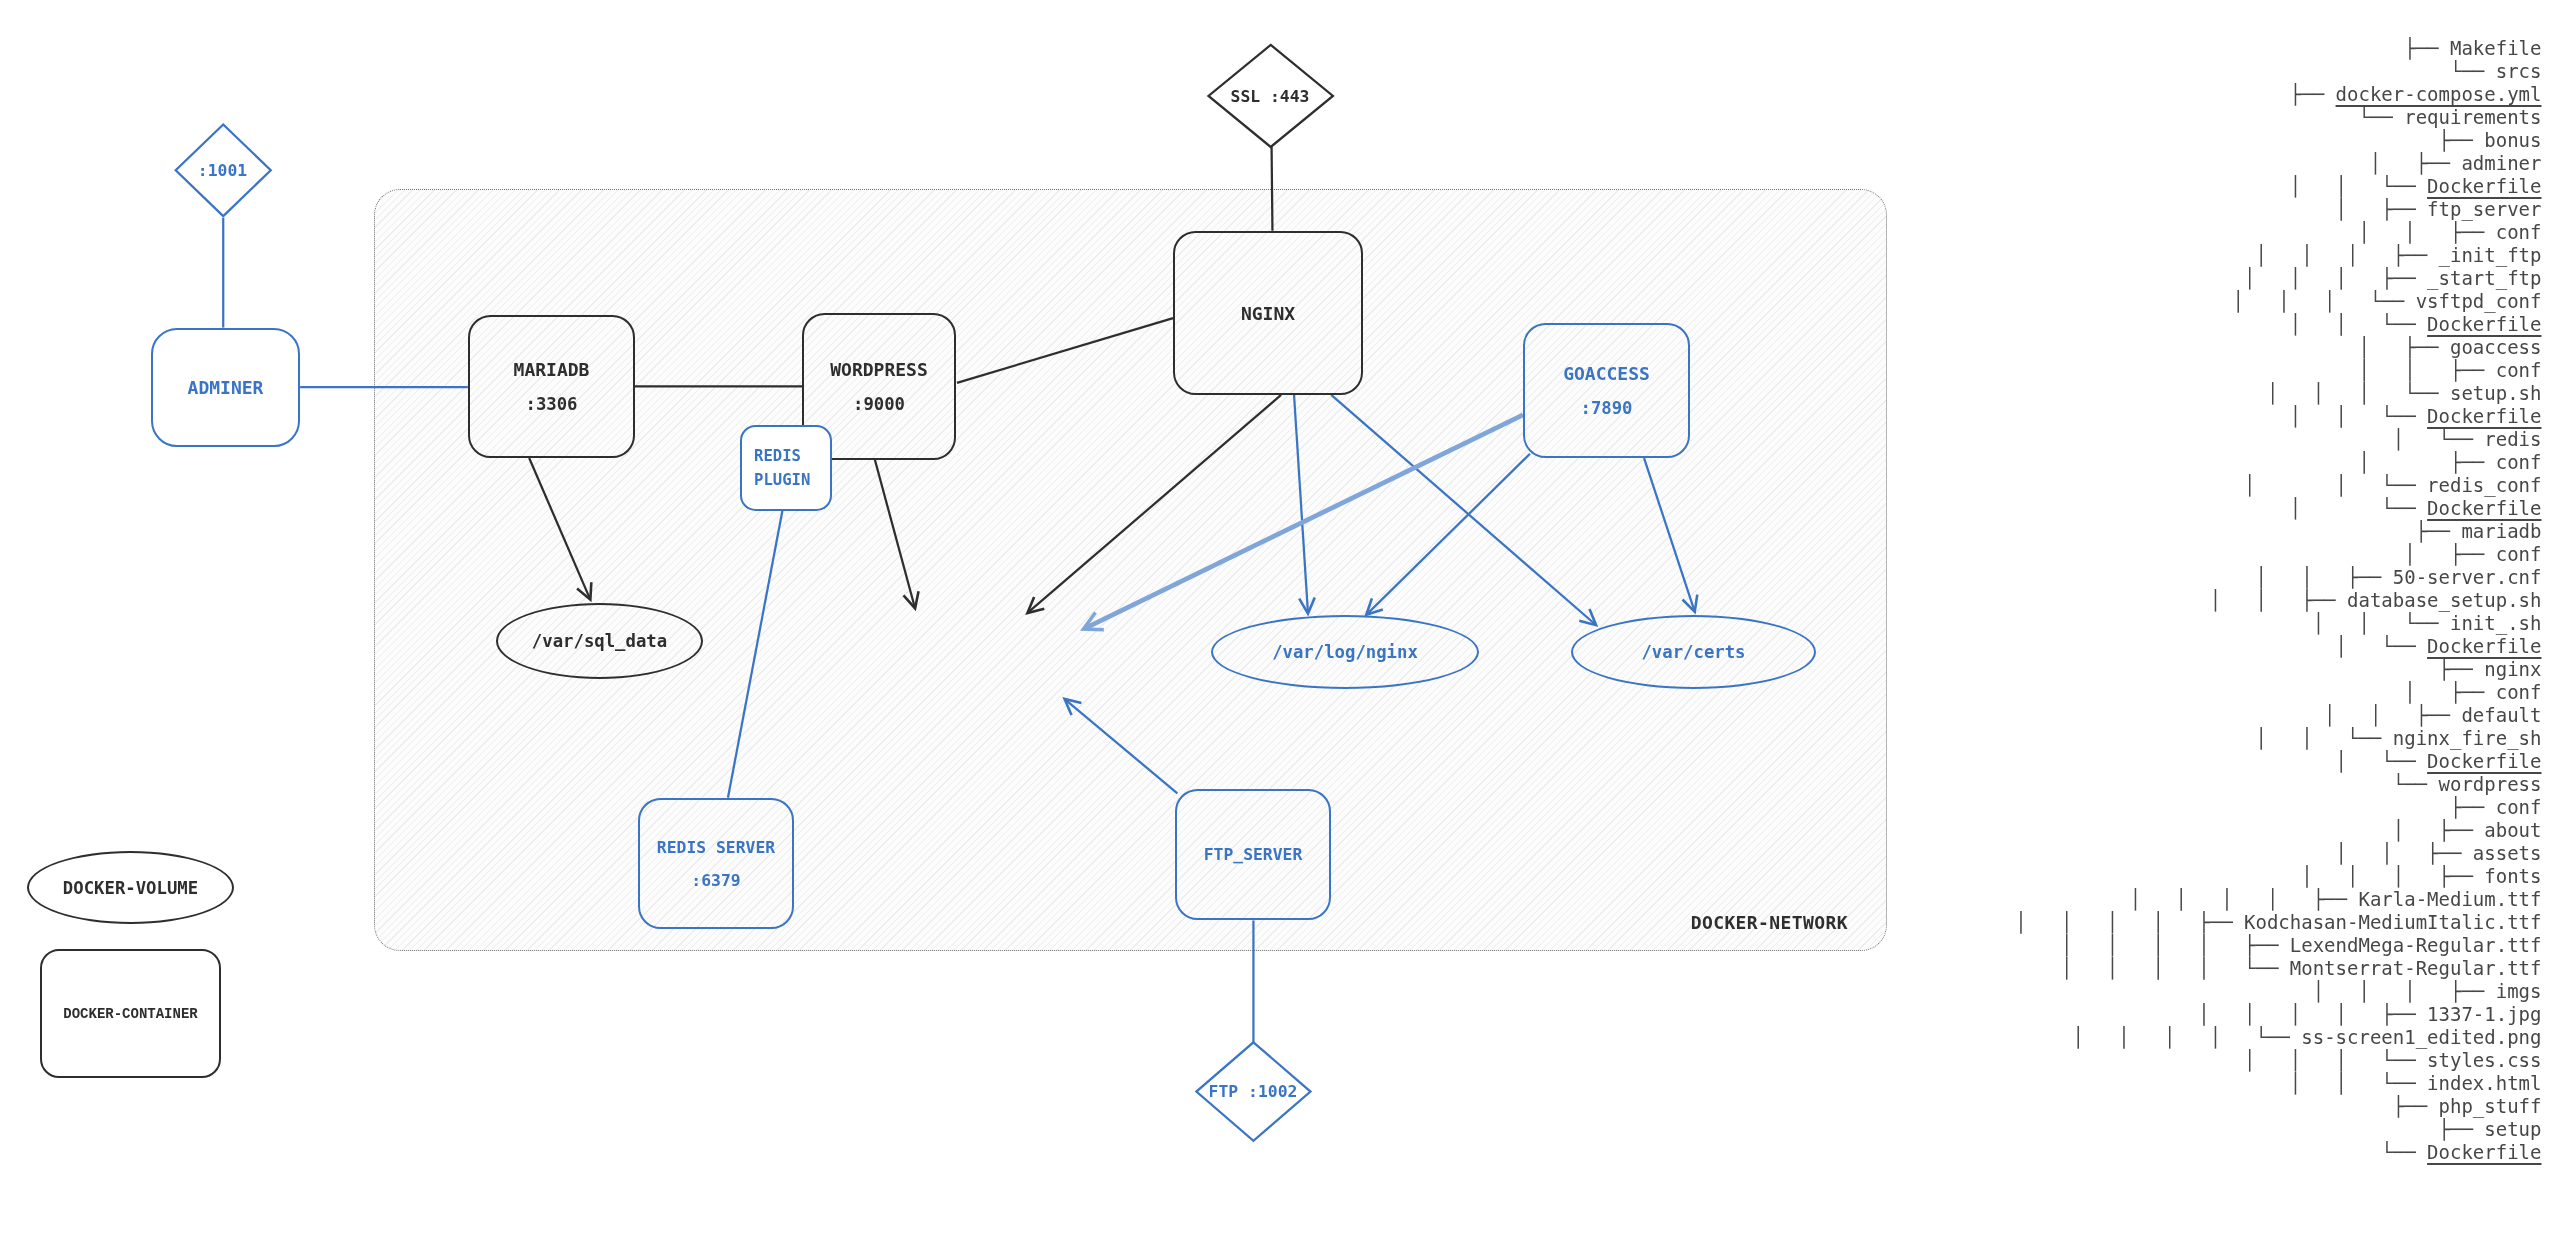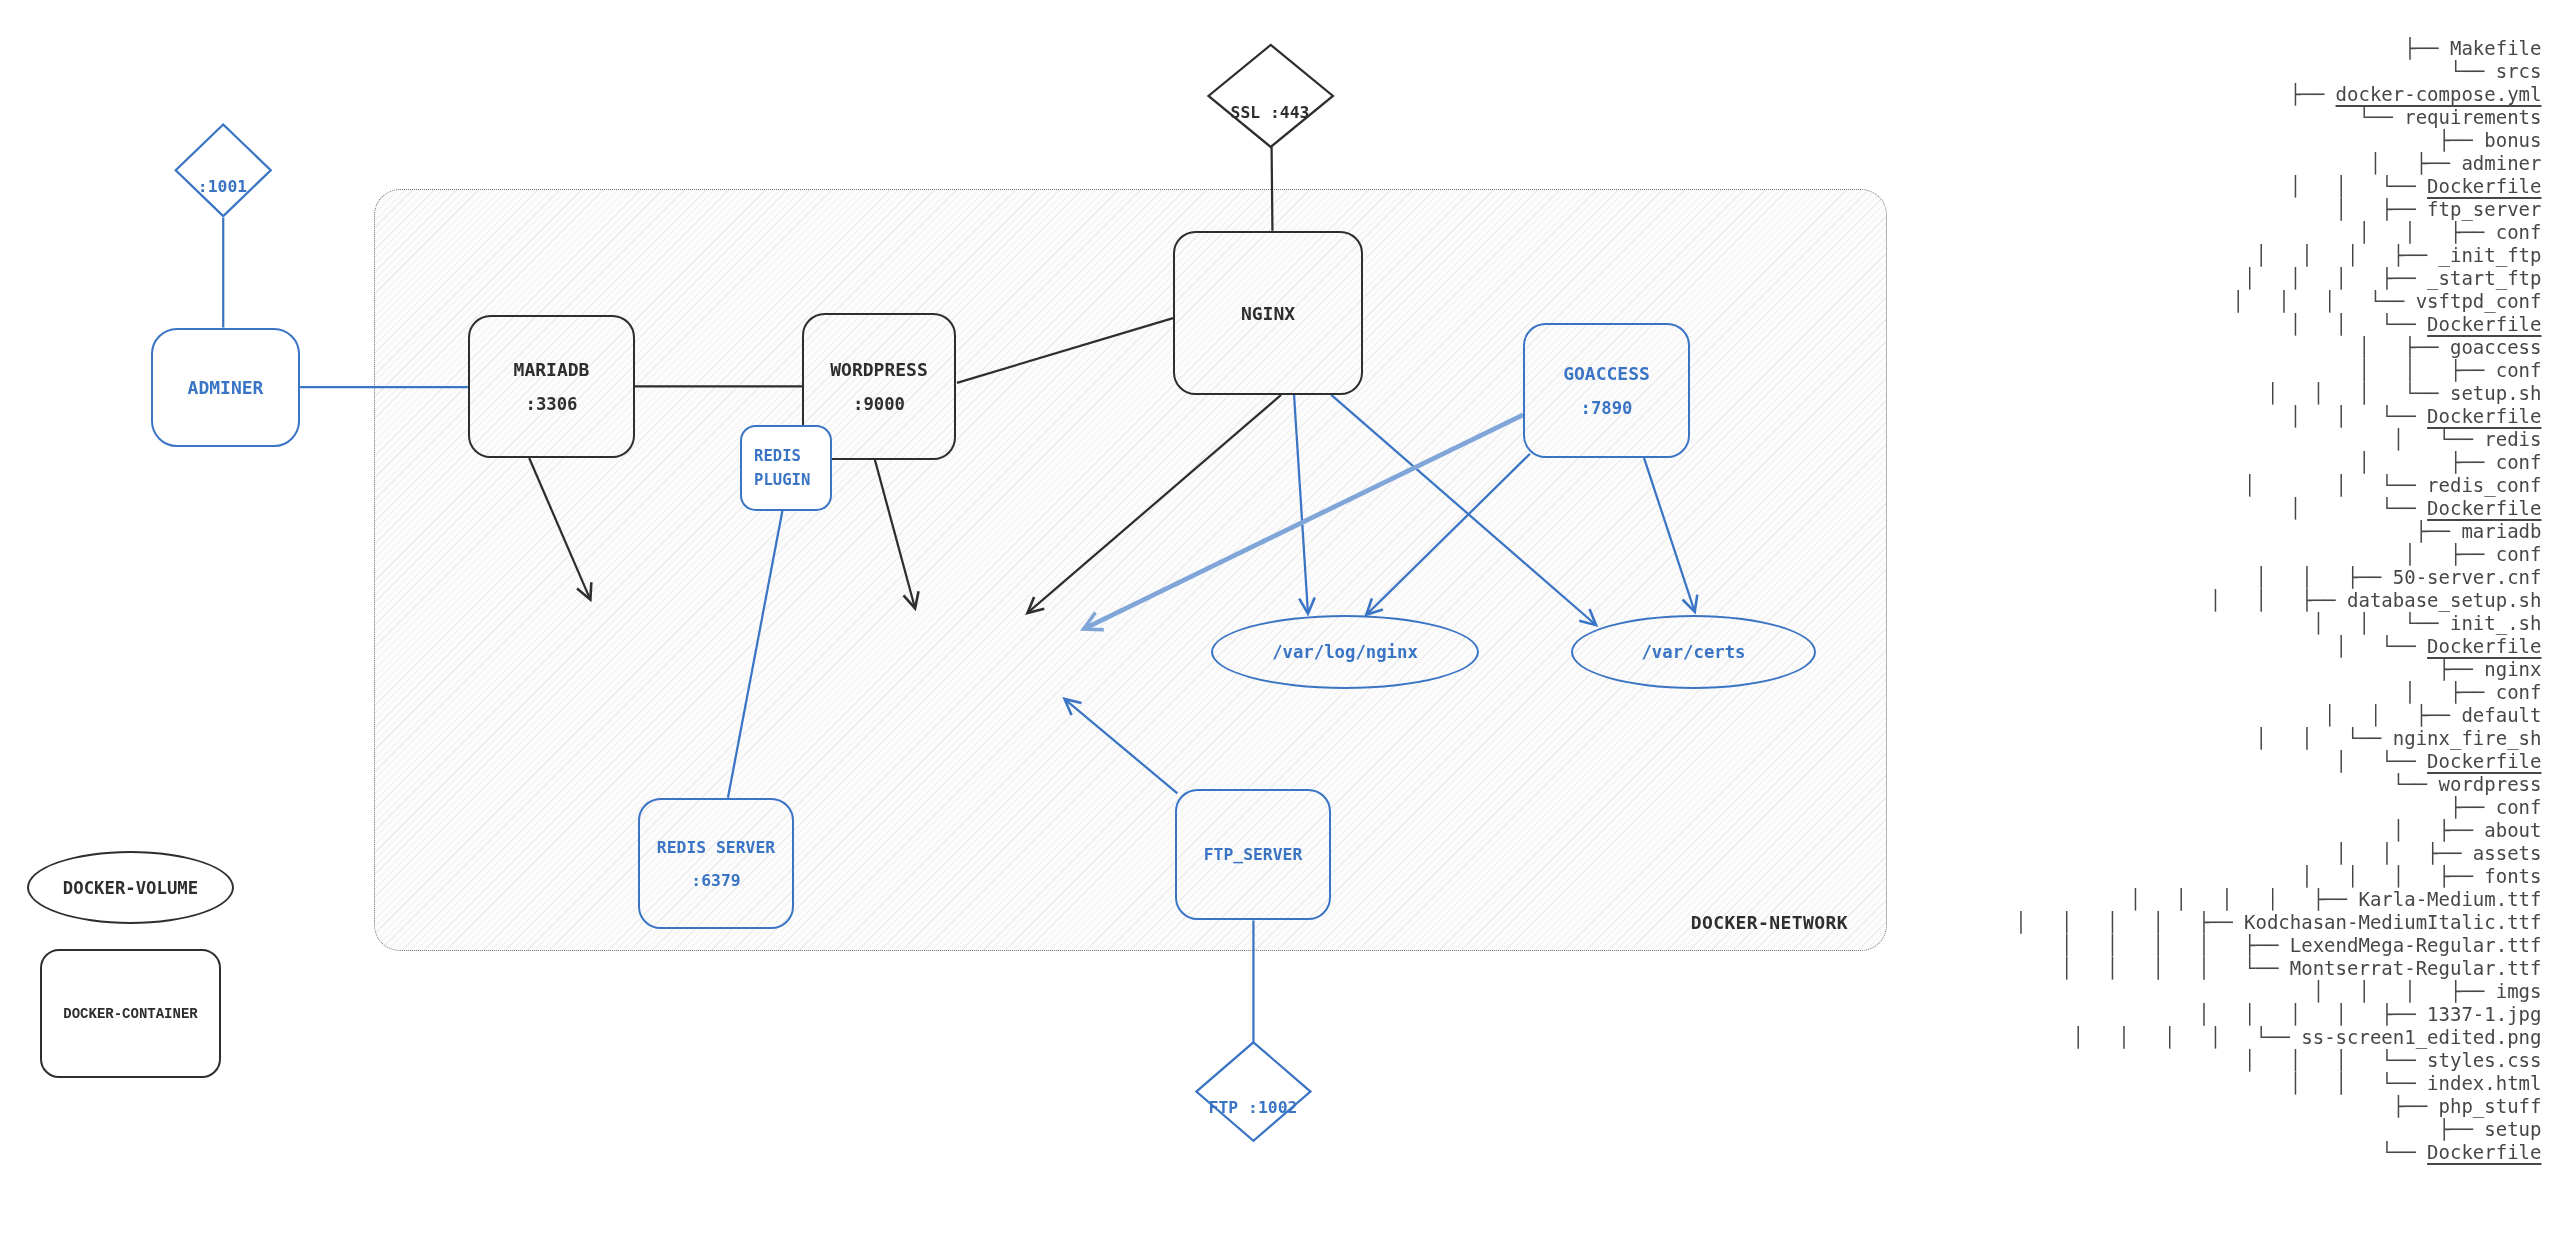--- a/index.html
+++ b/index.html
@@ -50,21 +50,21 @@
   .vol{
     position:absolute;border:2.2px solid var(--ink);border-radius:50%;
     display:flex;flex-direction:column;align-items:center;justify-content:center;
     font-weight:bold;color:var(--ink);font-size:17.3px;background:transparent;
     box-sizing:border-box;text-align:center;gap:6px;
   }
   .vol.blue{border-color:var(--blue);color:var(--blue);}
   .vol .sub{color:var(--blue);font-size:16.4px;font-weight:bold;}
   .dlabel{
     position:absolute;display:flex;align-items:center;justify-content:center;
-    font-weight:bold;font-size:16.4px;color:var(--blue);text-align:center;pointer-events:none;margin-top:16px;
+    font-weight:bold;font-size:16.4px;color:var(--blue);text-align:center;pointer-events:none;
   }
   .dlabel.black{color:var(--ink);}
   
   .legend-ellipse{
     position:absolute;left:27px;top:851px;width:207px;height:73px;
     border:2.2px solid var(--ink);border-radius:50%;
     display:flex;align-items:center;justify-content:center;
     font-size:17.3px;font-weight:bold;color:var(--ink);box-sizing:border-box;
   }
   .legend-box{
@@ -166,20 +166,23 @@
 
   <div class="node blue" style="left:638px;top:798px;width:156px;height:131px;font-size:16.4px;text-align:center;">
     <span>REDIS SERVER</span>
     <span class="port" style="font-size:16.4px;">:6379</span>
   </div>
 
   <div class="node blue" style="left:1175px;top:789px;width:156px;height:131px;font-size:16.4px;">
     <span>FTP_SERVER</span>
   </div>
 
+  <div class="vol" style="left:496px;top:603px;width:207px;height:76px;">
+    <span>/var/sql_data</span>
+  </div>
 
 
   <div class="vol blue" style="left:1211px;top:615px;width:268px;height:74px;">
     <span>/var/log/nginx</span>
   </div>
 
   <div class="vol blue" style="left:1571px;top:615px;width:245px;height:74px;">
     <span>/var/certs</span>
   </div>
 

